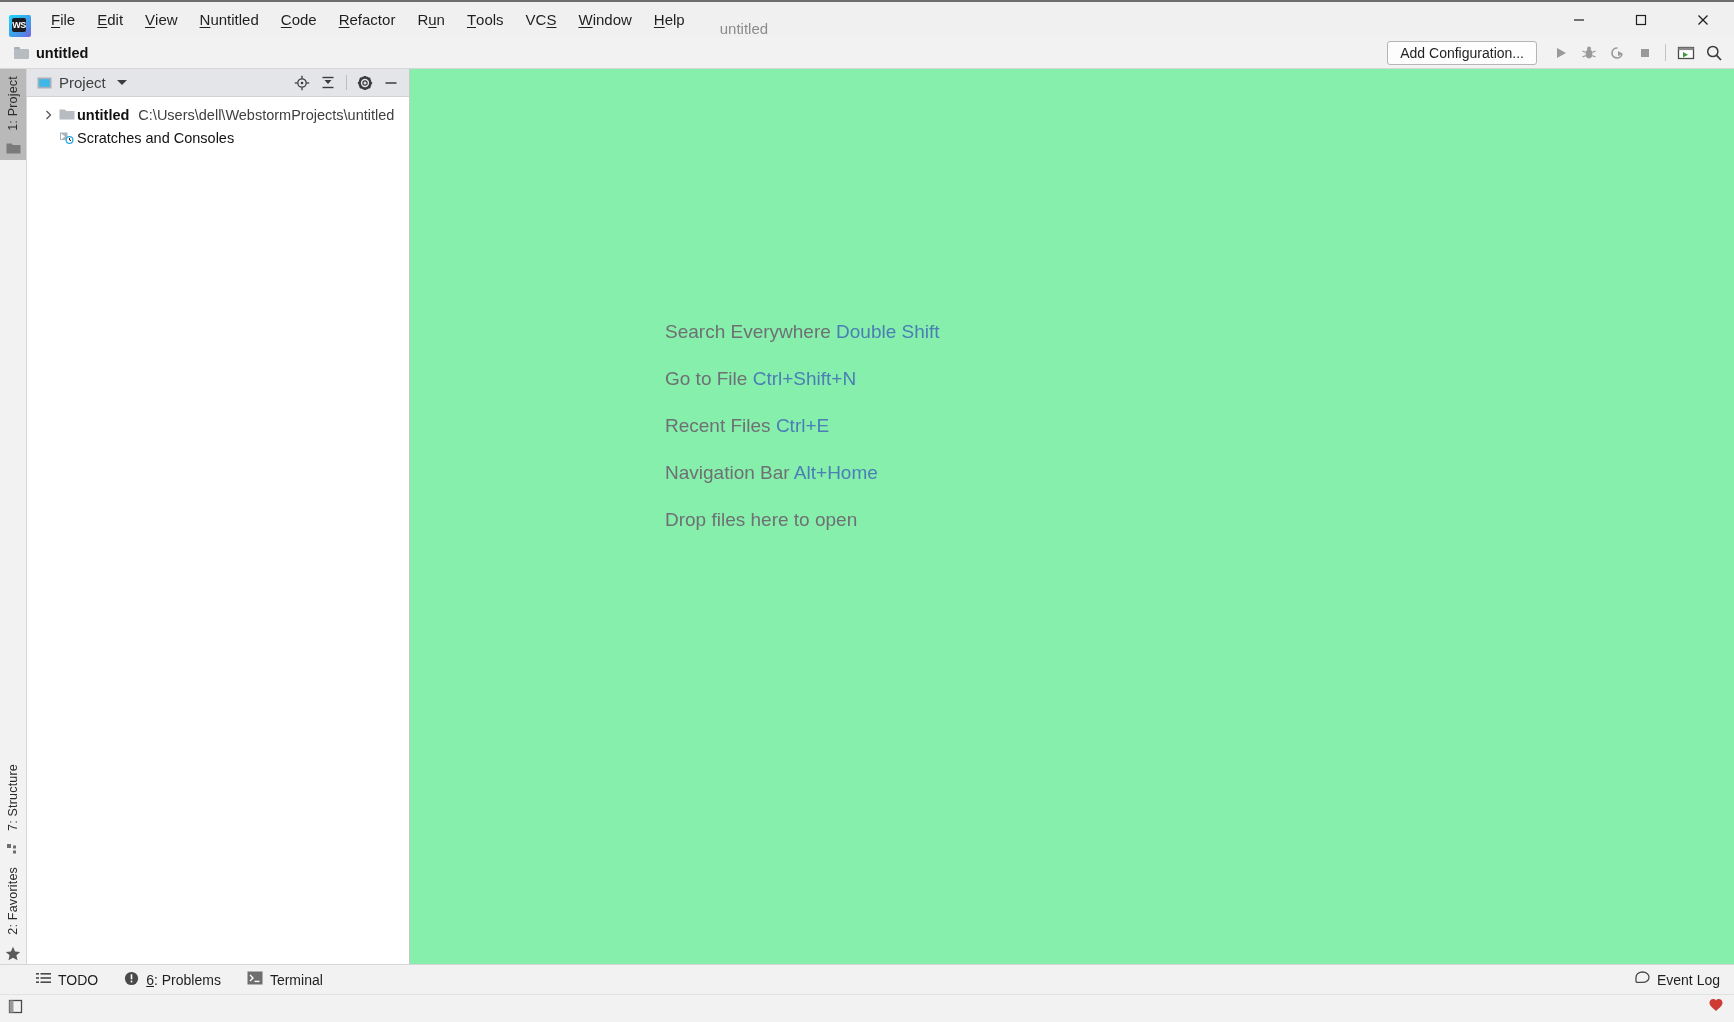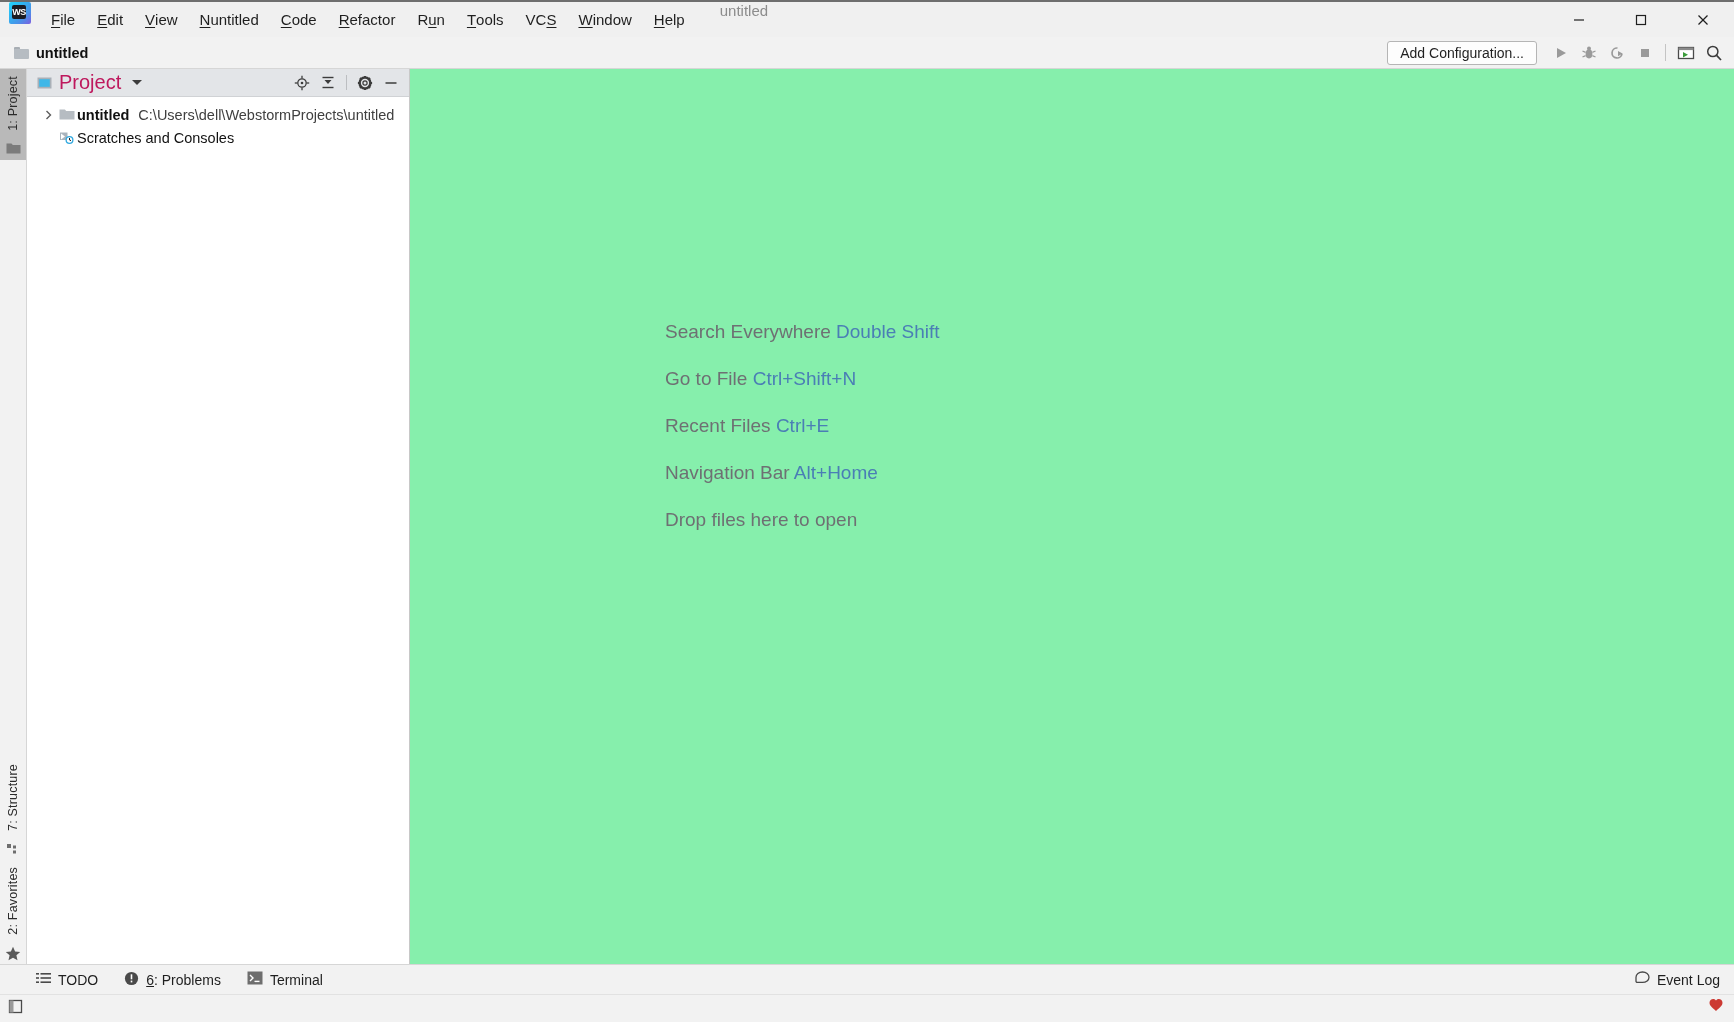--- a/index.html
+++ b/index.html
@@ -13,21 +13,21 @@
   .app {
     position: relative;
     width: 1734px; height: 1022px;
     display: flex; flex-direction: column;
     background: #f2f2f2;
   }
 
   
   .titlebar {
     height: 37px; flex: 0 0 37px;
-    display: flex; align-items: flex-start;
+    display: flex; align-items: flex-end;
     background: #f0f0f0;
     border-top: 2px solid #6e6e6e;
     position: relative;
   }
   .ws-logo {
     width: 22px; height: 22px; margin-left: 9px; margin-right: 9px;
     position: relative; flex: 0 0 auto;
   }
   .ws-logo .bg {
     position: absolute; inset: 0;
@@ -120,21 +120,21 @@
     border-right: 1px solid #c8c8c8;
   }
   .panel-header {
     height: 28px; flex: 0 0 28px;
     display: flex; align-items: center;
     background: #e3e5e8;
     border-bottom: 1px solid #d0d2d5;
     padding: 0 6px 0 10px;
   }
   .panel-title { display: flex; align-items: center; gap: 7px; }
-  .panel-title-text { font-size: 20px; color: #be185d; }
+  .panel-title-text { font-size: 15px; color: #404040; }
   .chev-down { width: 0; height: 0; border-left: 5px solid transparent;
     border-right: 5px solid transparent; border-top: 5px solid #3c3c3c; margin-left: 4px; }
   .panel-actions { margin-left: auto; display: flex; align-items: center; gap: 2px; }
   .pbtn { width: 24px; height: 22px; display: flex; align-items: center; justify-content: center; }
   .p-sep { width: 1px; height: 15px; background: #bcbec1; margin: 0 4px; }
 
   .tree { padding-top: 6px; font-size: 14.5px; color: #111; flex: 1 1 auto; }
   .trow { display: flex; align-items: center; height: 23px; padding-left: 12px; white-space: nowrap; }
   .arrow {
     width: 18px; display: flex; align-items: center; justify-content: center; flex: 0 0 18px;

